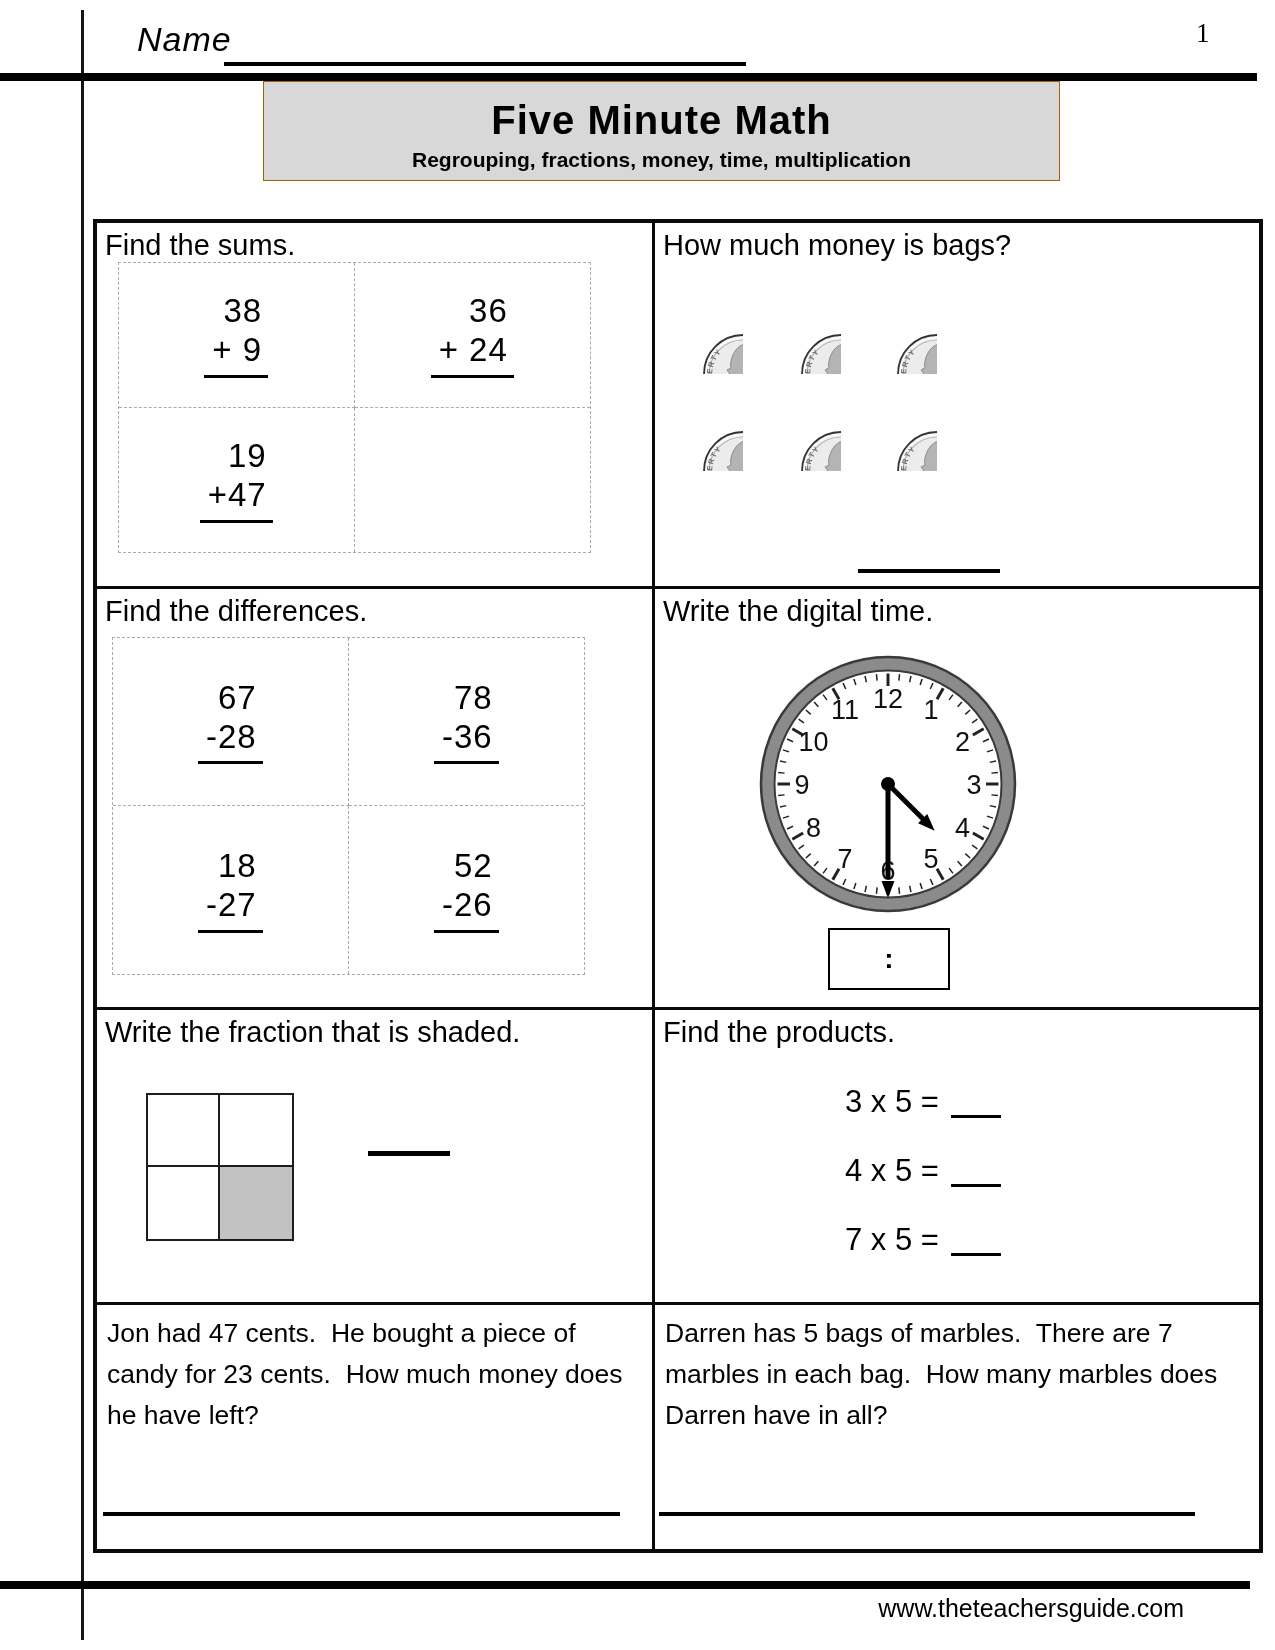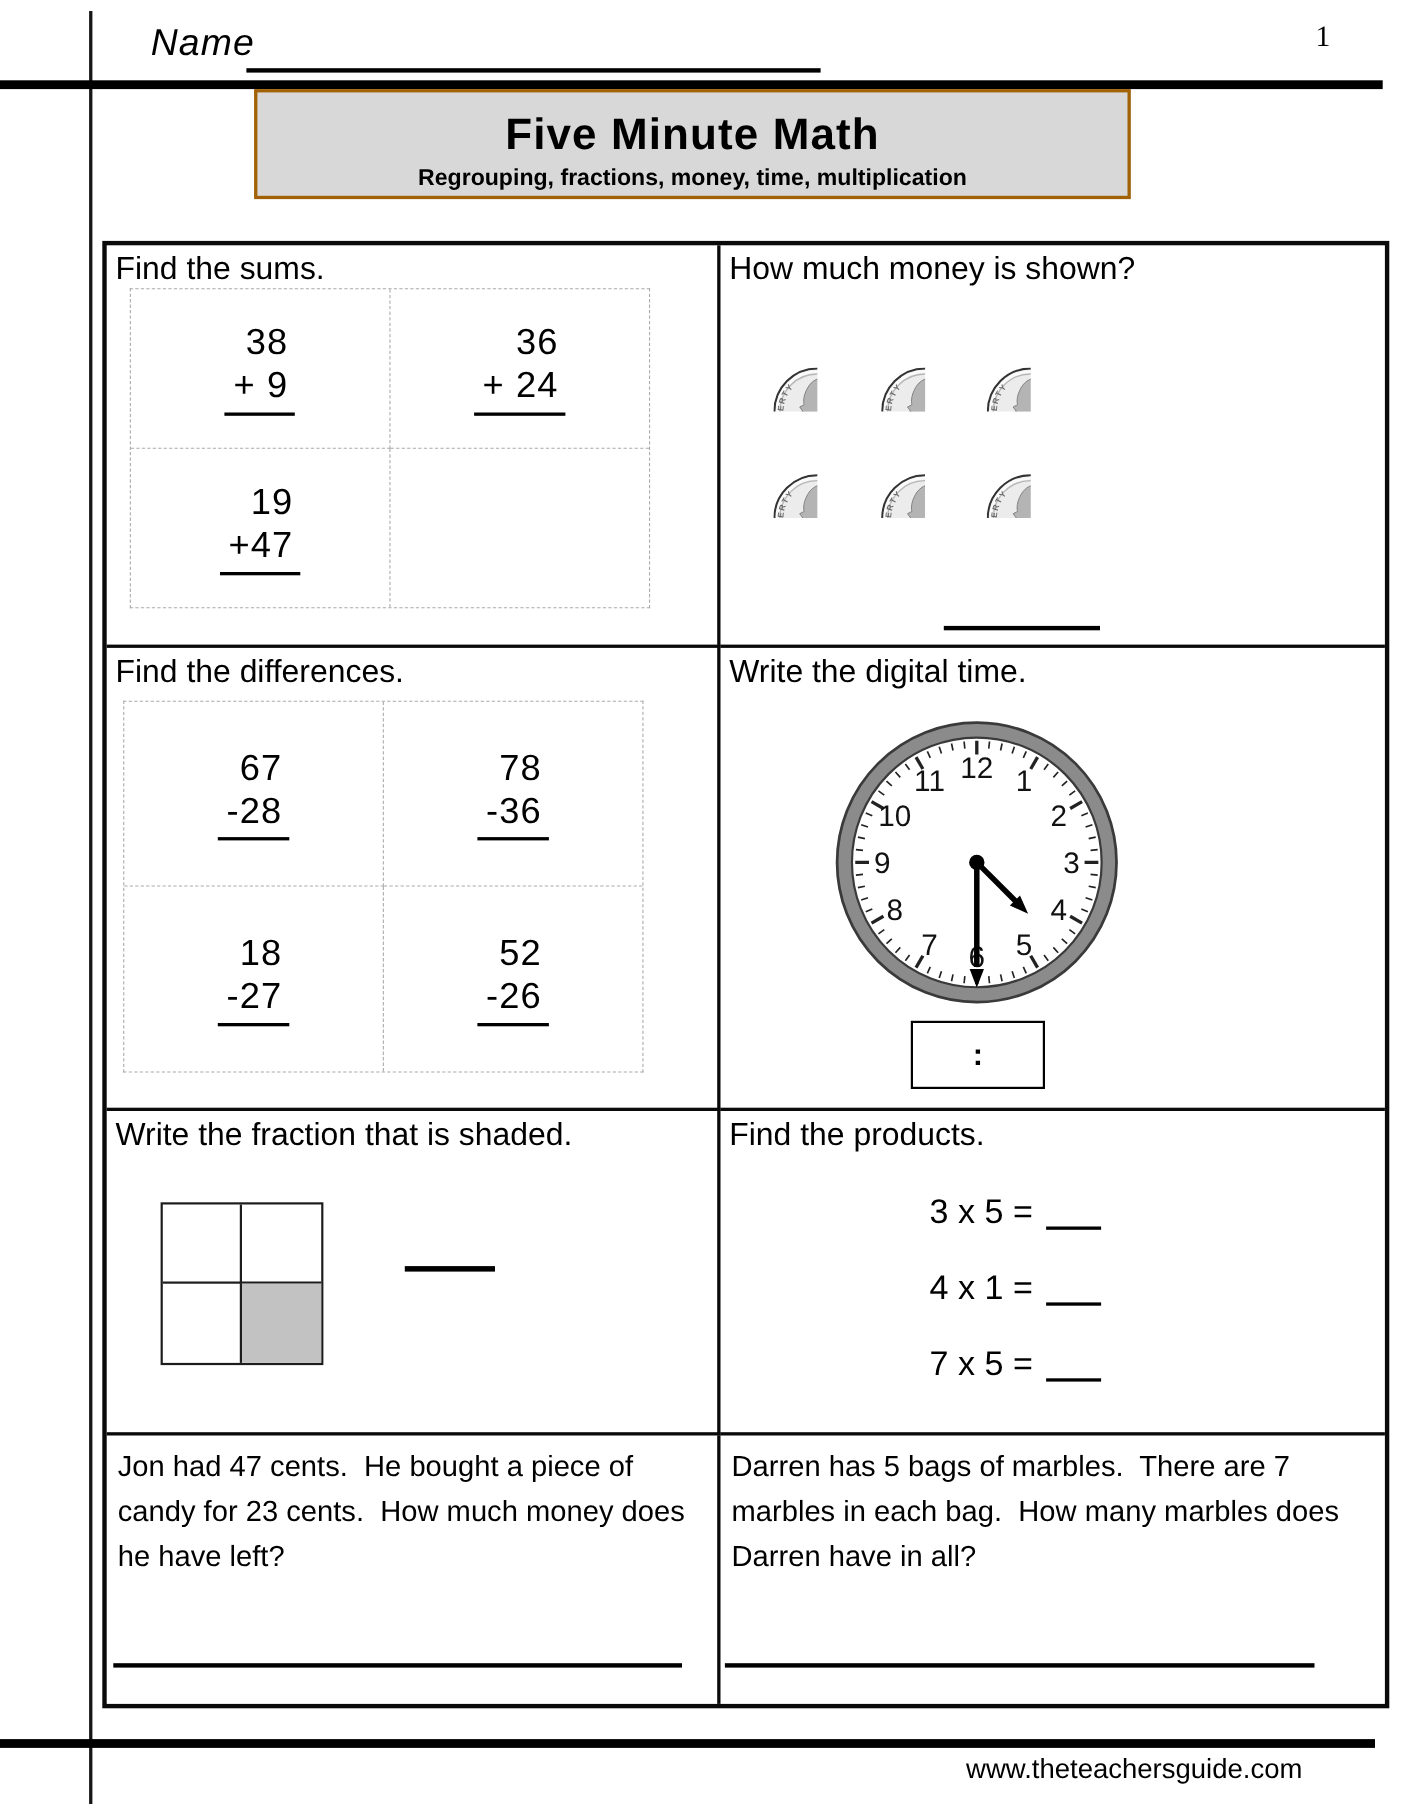--- a/index.html
+++ b/index.html
@@ -9,21 +9,21 @@
 
   
   .margin-line { position:absolute; left:81px; top:10px; width:3px; height:1630px; background:#161616; }
   .name-label { position:absolute; left:137px; top:20px; font-size:34px; letter-spacing:1px;font-style:italic; }
   .name-line { position:absolute; left:224px; top:62px; width:522px; height:4px; background:#000; }
   .page-number { position:absolute; left:1196px; top:18px; font-family:"Liberation Serif", serif; font-size:27px; }
   .header-rule { position:absolute; left:0; top:73px; width:1257px; height:8px; background:#000; }
   .footer-rule { position:absolute; left:0; top:1581px; width:1250px; height:8px; background:#000; }
   .footer-url { position:absolute; left:0; top:1594px; width:1184px; text-align:right; font-size:25px; }
 
-  .title-box { position:absolute; left:231px; top:81px; width:797px; height:100px; background:#d8d8d8; border:3px solid #a16207; text-align:center; }
+  .title-box { position:absolute; left:263px; top:81px; width:797px; height:100px; background:#d8d8d8; border:1px solid #a16207; text-align:center; }
   .title-main { margin-top:16px; font-size:40px; font-weight:600; letter-spacing:1px; }
   .title-sub { margin-top:5px; font-size:21px; font-weight:700; }
 
   
   .wtable { position:absolute; left:93px; top:219px; width:1170px; height:1334px; border:4px solid #0a0a0a;
             display:grid; grid-template-columns:558px auto; grid-template-rows:366px 421px 295px auto; }
   .cell { position:relative; }
   .cell.l { border-right:3px solid #0a0a0a; }
   .cell.t { border-bottom:3px solid #0a0a0a; }
   .sec-label { position:absolute; left:8px; top:6px; font-size:29px; white-space:pre; }
@@ -126,21 +126,21 @@
         <div class="dcell">
             <div class="prob">
           <span class="p-top">19</span>
           <span class="p-op">+47</span>
             </div>
           </div>
       </div>
     </div>
 
     <div class="cell t">
-      <div class="sec-label">How much money is shown?</div>
+      <div class="sec-label">How much money is bags?</div>
       <div id="coins">
           <svg class="dime" viewBox="-40 -40 80 80" style="left: 8px; top: 71px;">
             <use href="#dime-art" xlink:href="#dime-art"></use>
           </svg>
           <svg class="dime" viewBox="-40 -40 80 80" style="left: 106px; top: 71px;">
             <use href="#dime-art" xlink:href="#dime-art"></use>
           </svg>
           <svg class="dime" viewBox="-40 -40 80 80" style="left: 202px; top: 71px;">
             <use href="#dime-art" xlink:href="#dime-art"></use>
           </svg>
@@ -298,21 +298,21 @@
     </div>
 
     <div class="cell t">
       <div class="sec-label">Find the products.</div>
       <div class="products-list">
         <div class="prod-row">
           <span class="expr">3 x 5 =</span>
           <span class="blank"></span>
         </div>
         <div class="prod-row">
-          <span class="expr">4 x 1 =</span>
+          <span class="expr">4 x 5 =</span>
           <span class="blank"></span>
         </div>
         <div class="prod-row">
           <span class="expr">7 x 5 =</span>
           <span class="blank"></span>
         </div>
       </div>
     </div>
 
     <div class="cell l">

